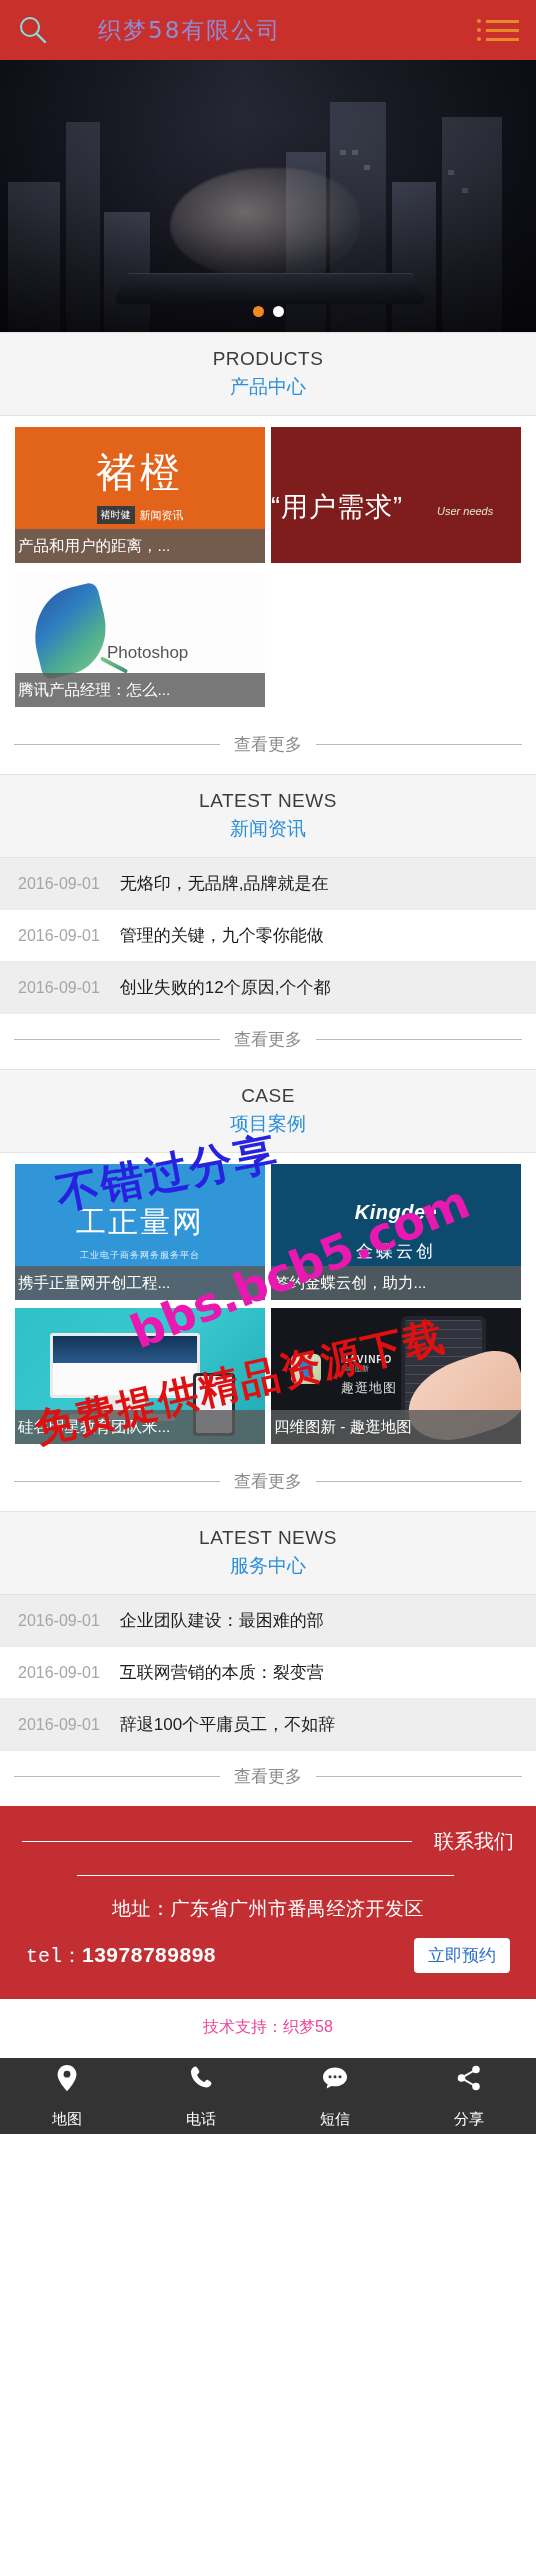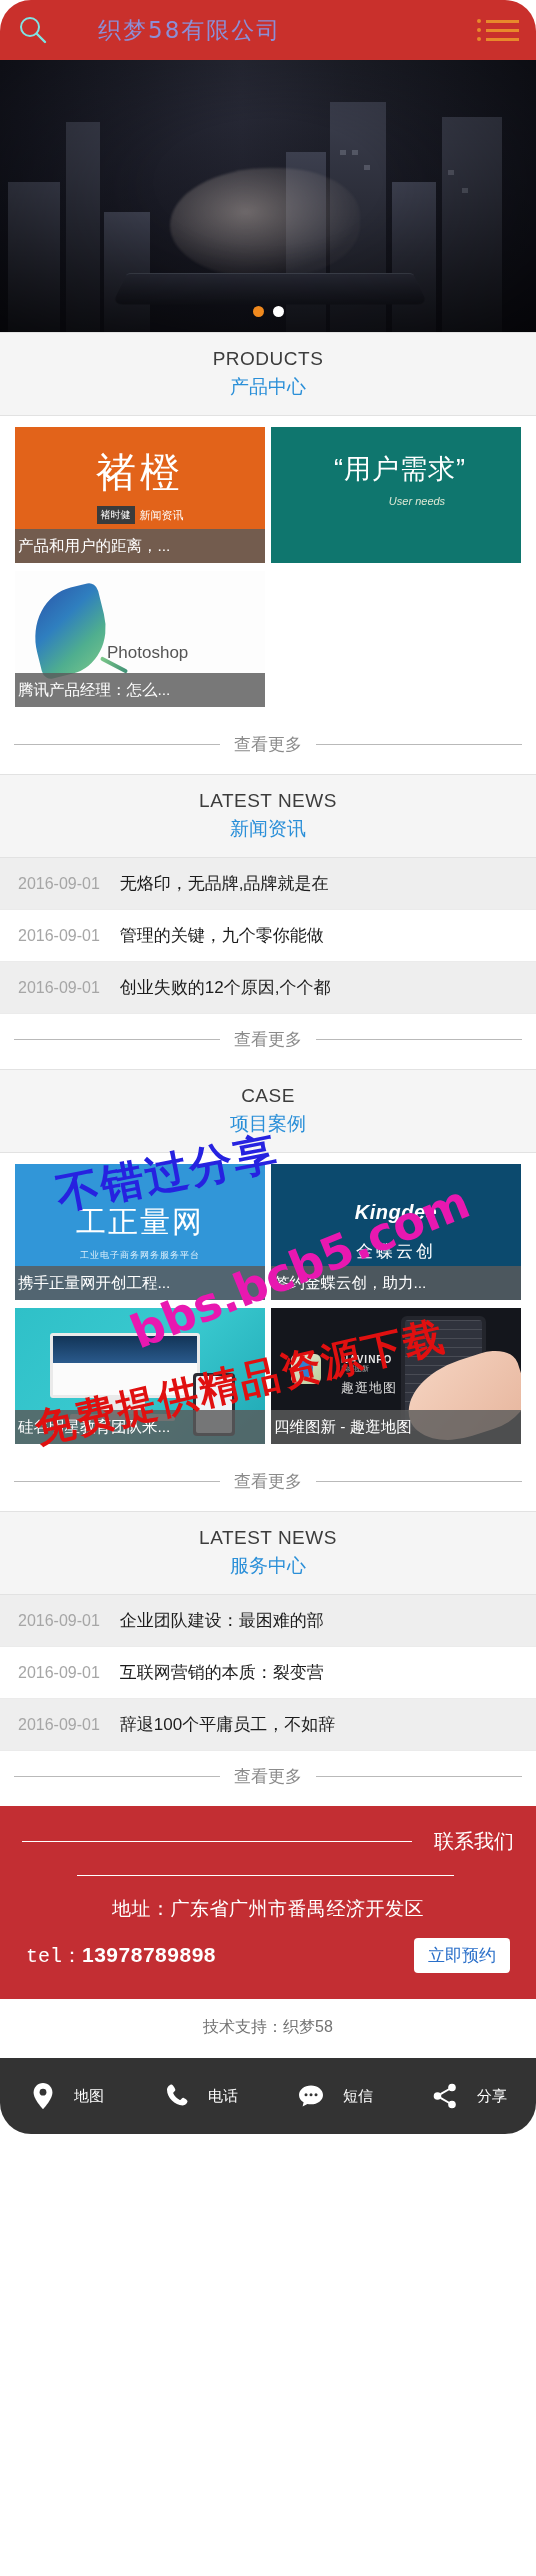--- a/index.html
+++ b/index.html
@@ -2,21 +2,21 @@
 <html><head>
 <meta charset="utf-8">
 <style>
   * { box-sizing: border-box; margin: 0; padding: 0; }
   html, body {
     width: 536px;
     font-family: "Liberation Sans", "DejaVu Sans", sans-serif;
     background: #ffffff;
     -webkit-font-smoothing: antialiased;
   }
-  .page { width: 536px; position: relative; overflow: hidden; background:#fff;border-radius:31px; }
+  .page { width: 536px; position: relative; overflow: hidden; background:#fff; }
 
   
   .header {
     height: 60px; background: #c9302c;
     display: flex; align-items: center; position: relative;
   }
   .hdr-search { width: 66px; display:flex; align-items:center; justify-content:center; }
   .hdr-search svg { display:block; }
   .hdr-title {
     flex: 1; text-align: left; padding-left: 32px;
@@ -79,21 +79,21 @@
   }
 
   
   .t-orange { background:#e2631a; display:flex; flex-direction:column; align-items:center; justify-content:flex-start; padding-top:18px;}
   .t-orange .big { color:#fff; font-size:40px; letter-spacing:4px; font-family:"DejaVu Sans",sans-serif; }
   .t-orange .sub { margin-top:6px; display:flex; align-items:center; gap:5px; }
   .t-orange .tag { background:#3b3b3b; color:#fff; font-size:10px; padding:2px 4px; }
   .t-orange .sm { color:#fff; font-size:11px; }
 
   
-  .t-green { background:#0f766e; display:flex; flex-direction:column; align-items:center; justify-content:flex-start; padding-top:24px;padding-left:8px;}
+  .t-green { background:#7f1d1d; display:flex; flex-direction:row; align-items:center; justify-content:flex-start; padding-top:24px;}
   .t-green .big { color:#fff; font-size:27px; letter-spacing:1px; }
   .t-green .sub { color:#dfe9d5; font-size:11px; font-style:italic; margin-top:8px; margin-left:34px;}
 
   
   .t-ps { background:#fdfdfd; position:relative; }
   .t-ps .feather {
     position:absolute; left:18px; top:18px; width:74px; height:84px;
     background: linear-gradient(150deg,#2b55a8 0%, #2f7fbf 38%, #4fae8f 68%, #7dc98a 100%);
     border-radius: 65% 12% 60% 12%;
     transform: rotate(-14deg);
@@ -165,25 +165,25 @@
   .c-addr { font-size:19px; margin-top:20px; text-align:center; letter-spacing:.5px;}
   .c-tel-row { display:flex; align-items:center; justify-content:space-between; margin-top:16px; padding: 0 4px;}
   .c-tel { font-size:20px; font-family:"Liberation Mono","DejaVu Sans Mono",monospace; }
   .c-tel b { font-family:"Liberation Sans",sans-serif; font-size:21px; letter-spacing:.5px;}
   .c-btn {
     background:#fff; color:#2a6fc9; font-size:17px; padding: 6px 14px; border-radius:4px;
     border:none; cursor:pointer;
   }
 
   
-  .support { text-align:center; font-size:16px; color:#737373; padding: 18px 0 20px; background:#fff; }
+  .support { text-align:center; font-size:16px; color:#ec4899; padding: 18px 0 20px; background:#fff; }
 
   
   .botnav { display:flex; background:#333333; height:76px; }
-  .botnav a { flex:1; display:flex; flex-direction:row; align-items:center; justify-content:center; gap:18px; text-decoration:none;}
+  .botnav a { flex:1; display:flex; flex-direction:column; align-items:center; justify-content:center; gap:18px; text-decoration:none;}
   .botnav .lbl { color:#fff; font-size:15px; }
   .botnav svg { display:block; }
 
   
   .wm { position:absolute; pointer-events:none; font-weight:700; white-space:nowrap; }
   .wm1 { left:55px; top:1145px; font-size:43px; color:#2622e0; transform:rotate(-11deg); letter-spacing:2px; }
   .wm2 { left:120px; top:1240px; font-size:46px; color:#e818b0; transform:rotate(-22deg); font-family:"DejaVu Sans",sans-serif;}
   .wm3 { left:30px; top:1355px; font-size:40px; color:#e01010; transform:rotate(-13deg); letter-spacing:2px;}
 </style>
 </head>

